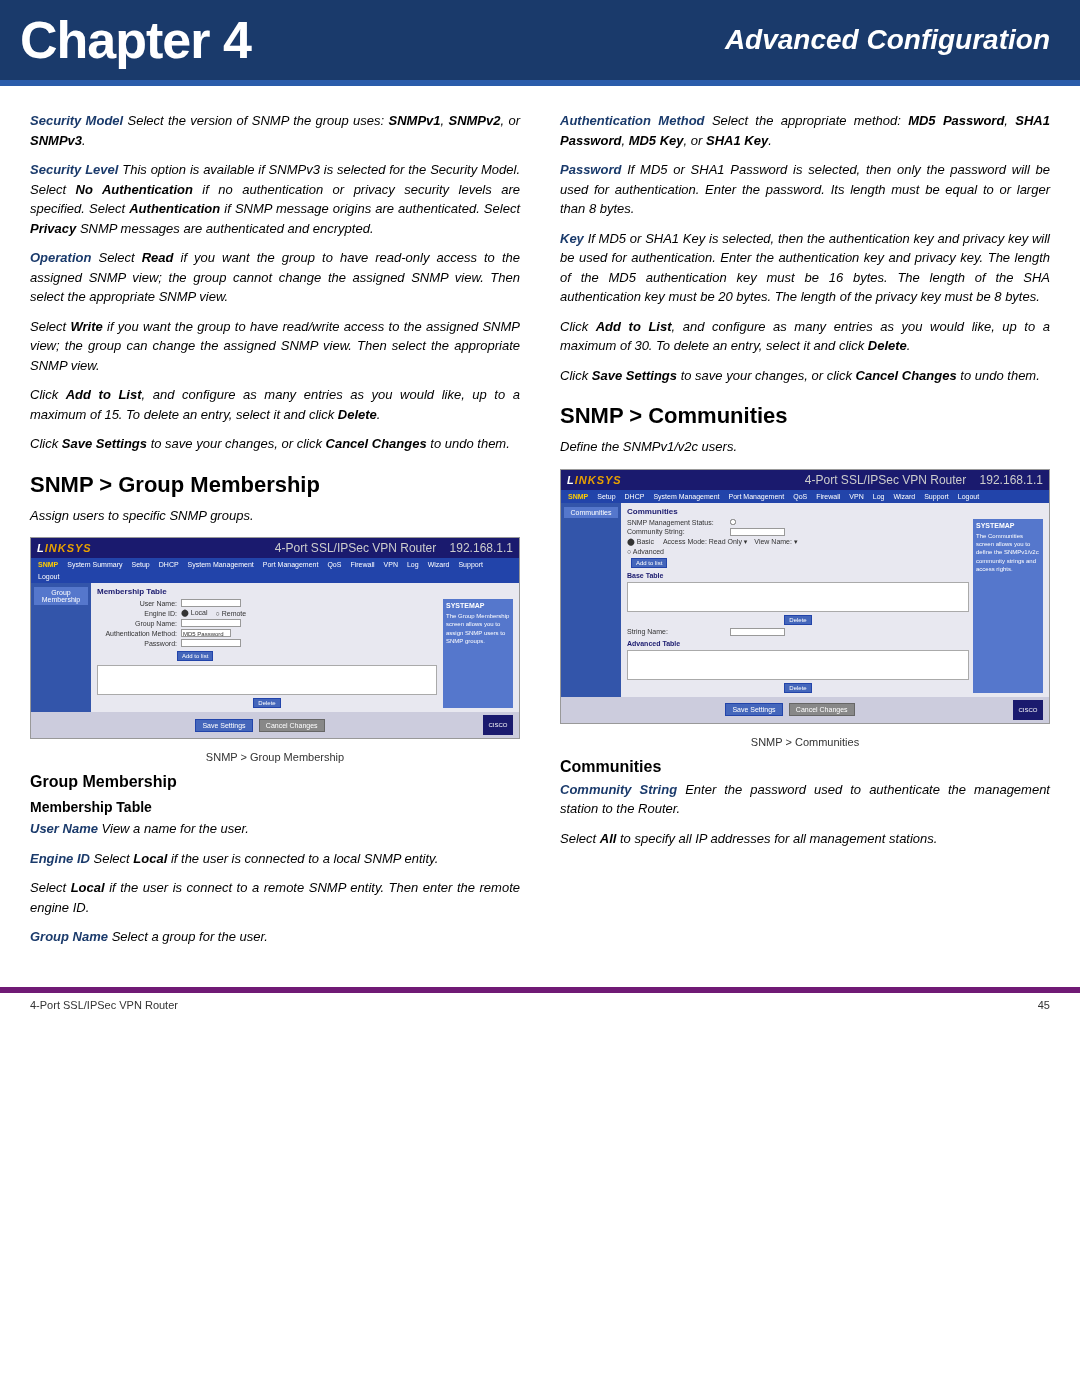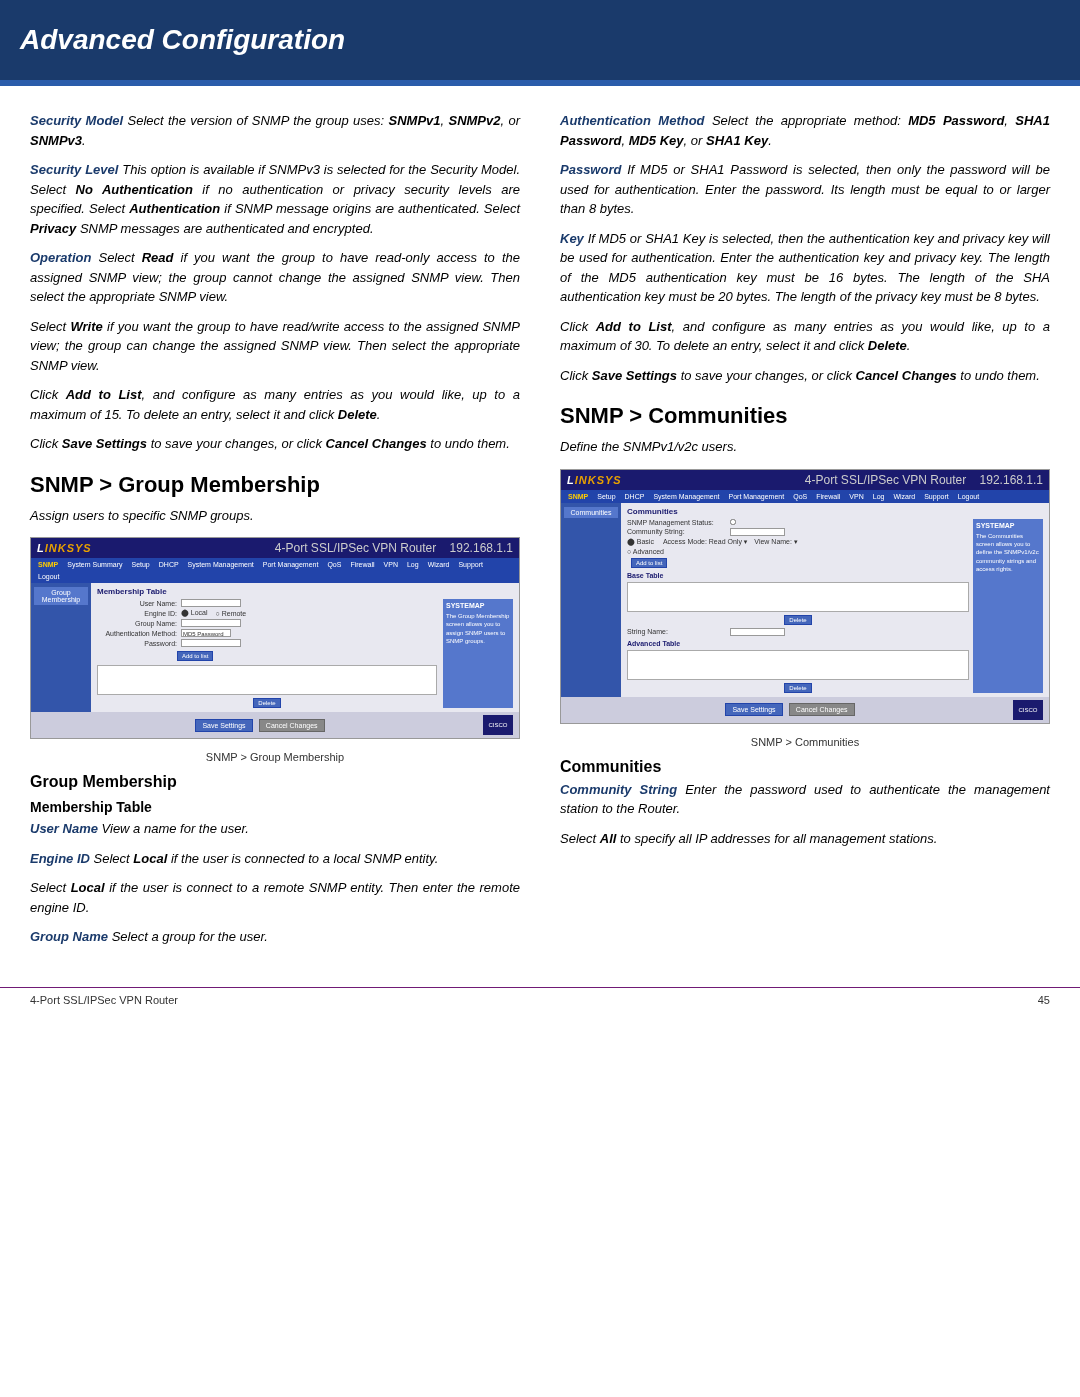--- a/index.html
+++ b/index.html
@@ -278,21 +278,21 @@
       padding: 2px;
     }
 
     
     .footer {
       display: flex;
       justify-content: space-between;
       padding: 6px 30px;
       font-size: 11px;
       color: #333;
-      border-top: 1px solid #701a75;
+      border-top: 6px solid #701a75;
       margin-top: 10px;
     }
 
     
     .router-comm-row {
       display: flex;
       align-items: center;
       margin-bottom: 2px;
       gap: 3px;
     }
@@ -312,20 +312,21 @@
 
     .router-radio {
       width: 6px;
       height: 6px;
     }
   </style>
 </head>
 <body>
 
 <div class="header">
+  <span class="chapter-title">Chapter 4</span>
   <span class="advanced-config-title">Advanced Configuration</span>
 </div>
 <div class="header-accent"></div>
 
 <div class="content">
 
   <div class="col-left">
 
     <p>
       <span class="term">Security Model</span>

